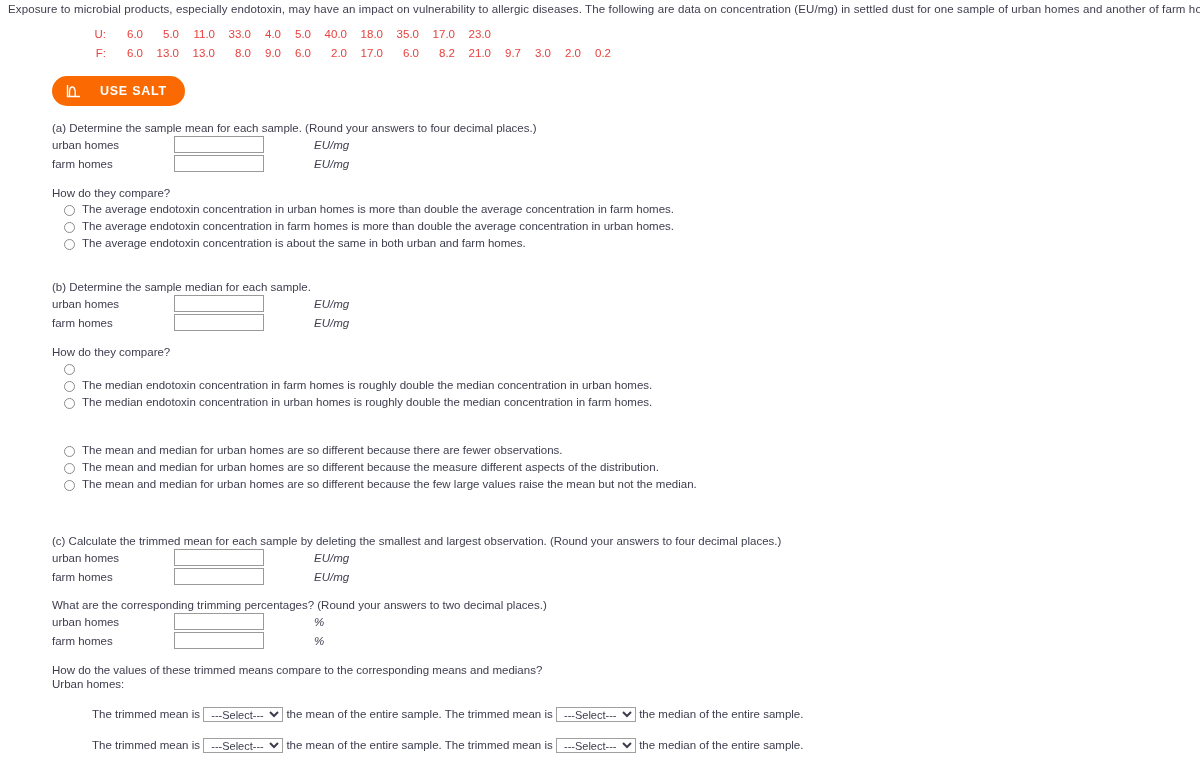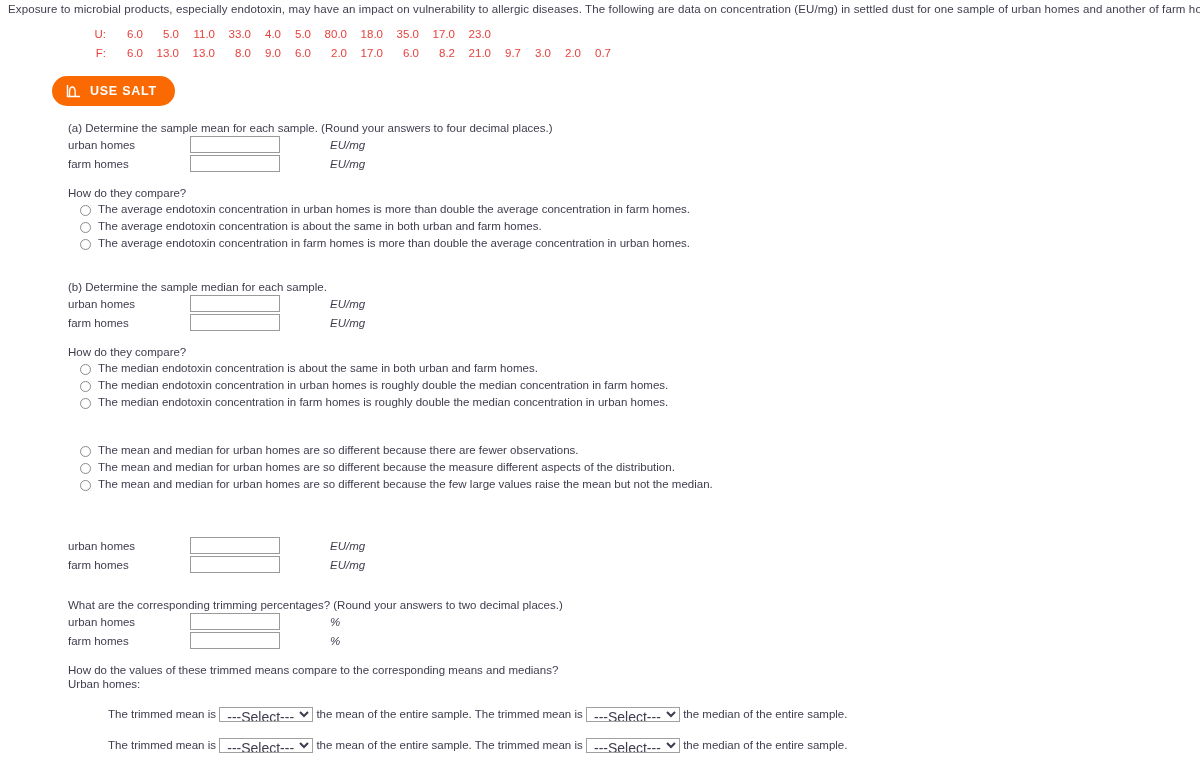--- a/index.html
+++ b/index.html
@@ -63,26 +63,26 @@
     border: none;
     border-radius: 16px;
     color: #ffffff;
     font-family: "Liberation Sans", sans-serif;
     font-size: 12.5px;
     font-weight: bold;
     letter-spacing: 0.06em;
     padding: 0 18px 0 14px;
     display: flex;
     align-items: center;
-    gap: 9px;
+    gap: 19px;
     cursor: pointer;
   }
   .salt-btn svg { display: block; }
 
-  .sec { position: absolute; left: 68px; }
+  .sec { position: absolute; left: 52px; }
   .q-text { font-size: 11.5px; color: #3d3d4e; white-space: nowrap; }
 
   .field-row {
     display: flex;
     align-items: center;
     height: 17px;
     margin-top: 2px;
     white-space: nowrap;
     gap: 44px;
   }
@@ -130,21 +130,21 @@
     cursor: pointer;
   }
   .opt-label {
     font-size: 11.5px;
     color: #3d3d4e;
     line-height: 13px;
   }
 
   .sel {
     font-family: "Liberation Sans", sans-serif;
-    font-size: 14px;
+    font-size: 11px;
     color: #3d3d4e;
     border: 1px solid #a0a0a0;
     background: #ffffff;
     height: 15px;
     padding: 0 2px 0 3px;
     vertical-align: middle;
     cursor: pointer;
   }
   .sentence {
     font-size: 11.5px;
@@ -161,21 +161,21 @@
 
 <div class="data-block">
   <div class="data-row u-row">
     <span class="rowlabel">U:</span>
     <span class="val w1">6.0</span>
     <span class="val">5.0</span>
     <span class="val">11.0</span>
     <span class="val">33.0</span>
     <span class="val w1">4.0</span>
     <span class="val w1">5.0</span>
-    <span class="val">80.0</span>
+    <span class="val">40.0</span>
     <span class="val">18.0</span>
     <span class="val">35.0</span>
     <span class="val">17.0</span>
     <span class="val">23.0</span>
   </div>
   <div class="data-row f-row">
     <span class="rowlabel">F:</span>
     <span class="val" style="width:30px">6.0</span>
     <span class="val">13.0</span>
     <span class="val">13.0</span>
@@ -183,21 +183,21 @@
     <span class="val" style="width:30px">9.0</span>
     <span class="val" style="width:30px">6.0</span>
     <span class="val">2.0</span>
     <span class="val">17.0</span>
     <span class="val">6.0</span>
     <span class="val">8.2</span>
     <span class="val">21.0</span>
     <span class="val" style="width:30px">9.7</span>
     <span class="val" style="width:30px">3.0</span>
     <span class="val" style="width:30px">2.0</span>
-    <span class="val" style="width:30px">0.7</span>
+    <span class="val" style="width:30px">0.2</span>
   </div>
 </div>
 
 <button class="salt-btn">
   <span>
     <svg width="15" height="14" viewBox="0 0 15 14">
       <path d="M1.5 1 L1.5 12.5 L14 12.5" stroke="#ffffff" stroke-width="1.4" fill="none"></path>
       <path d="M3.5 12 L3.5 7.5 Q3.8 3 6.3 3 Q8.8 3 9.2 7.5 L9.2 12" stroke="#ffffff" stroke-width="1.4" fill="none"></path>
     </svg>
   </span>
@@ -219,25 +219,25 @@
 </div>
 
 <div class="sec" style="top:187px">
   <div class="q-text">How do they compare?</div>
   <div class="opt">
     <span class="radio"></span>
     <span class="opt-label">The average endotoxin concentration in urban homes is more than double the average concentration in farm homes.</span>
   </div>
   <div class="opt">
     <span class="radio"></span>
+    <span class="opt-label">The average endotoxin concentration in farm homes is more than double the average concentration in urban homes.</span>
+  </div>
+  <div class="opt">
+    <span class="radio"></span>
     <span class="opt-label">The average endotoxin concentration is about the same in both urban and farm homes.</span>
-  </div>
-  <div class="opt">
-    <span class="radio"></span>
-    <span class="opt-label">The average endotoxin concentration in farm homes is more than double the average concentration in urban homes.</span>
   </div>
 </div>
 
 <div class="sec" style="top:281px">
   <div class="q-text">(b) Determine the sample median for each sample.</div>
   <div class="field-row">
     <span class="field-label">urban homes</span>
     <input class="answer-input" type="text" value="" style="">
     <span class="unit">EU/mg</span>
   </div>
@@ -245,48 +245,48 @@
     <span class="field-label">farm homes</span>
     <input class="answer-input" type="text" value="" style="">
     <span class="unit">EU/mg</span>
   </div>
 </div>
 
 <div class="sec" style="top:346px">
   <div class="q-text">How do they compare?</div>
   <div class="opt">
     <span class="radio"></span>
-    <span class="opt-label">The median endotoxin concentration is about the same in both urban and farm homes.</span>
+  </div>
+  <div class="opt">
+    <span class="radio"></span>
+    <span class="opt-label">The median endotoxin concentration in farm homes is roughly double the median concentration in urban homes.</span>
   </div>
   <div class="opt">
     <span class="radio"></span>
     <span class="opt-label">The median endotoxin concentration in urban homes is roughly double the median concentration in farm homes.</span>
   </div>
-  <div class="opt">
-    <span class="radio"></span>
-    <span class="opt-label">The median endotoxin concentration in farm homes is roughly double the median concentration in urban homes.</span>
-  </div>
 </div>
 
 <div class="sec" style="top:440px">
   <div class="opt">
     <span class="radio"></span>
     <span class="opt-label">The mean and median for urban homes are so different because there are fewer observations.</span>
   </div>
   <div class="opt">
     <span class="radio"></span>
     <span class="opt-label">The mean and median for urban homes are so different because the measure different aspects of the distribution.</span>
   </div>
   <div class="opt">
     <span class="radio"></span>
     <span class="opt-label">The mean and median for urban homes are so different because the few large values raise the mean but not the median.</span>
   </div>
 </div>
 
 <div class="sec" style="top:535px">
+  <div class="q-text">(c) Calculate the trimmed mean for each sample by deleting the smallest and largest observation. (Round your answers to four decimal places.)</div>
   <div class="field-row">
     <span class="field-label">urban homes</span>
     <input class="answer-input" type="text" value="" style="">
     <span class="unit">EU/mg</span>
   </div>
   <div class="field-row">
     <span class="field-label">farm homes</span>
     <input class="answer-input" type="text" value="" style="">
     <span class="unit">EU/mg</span>
   </div>

